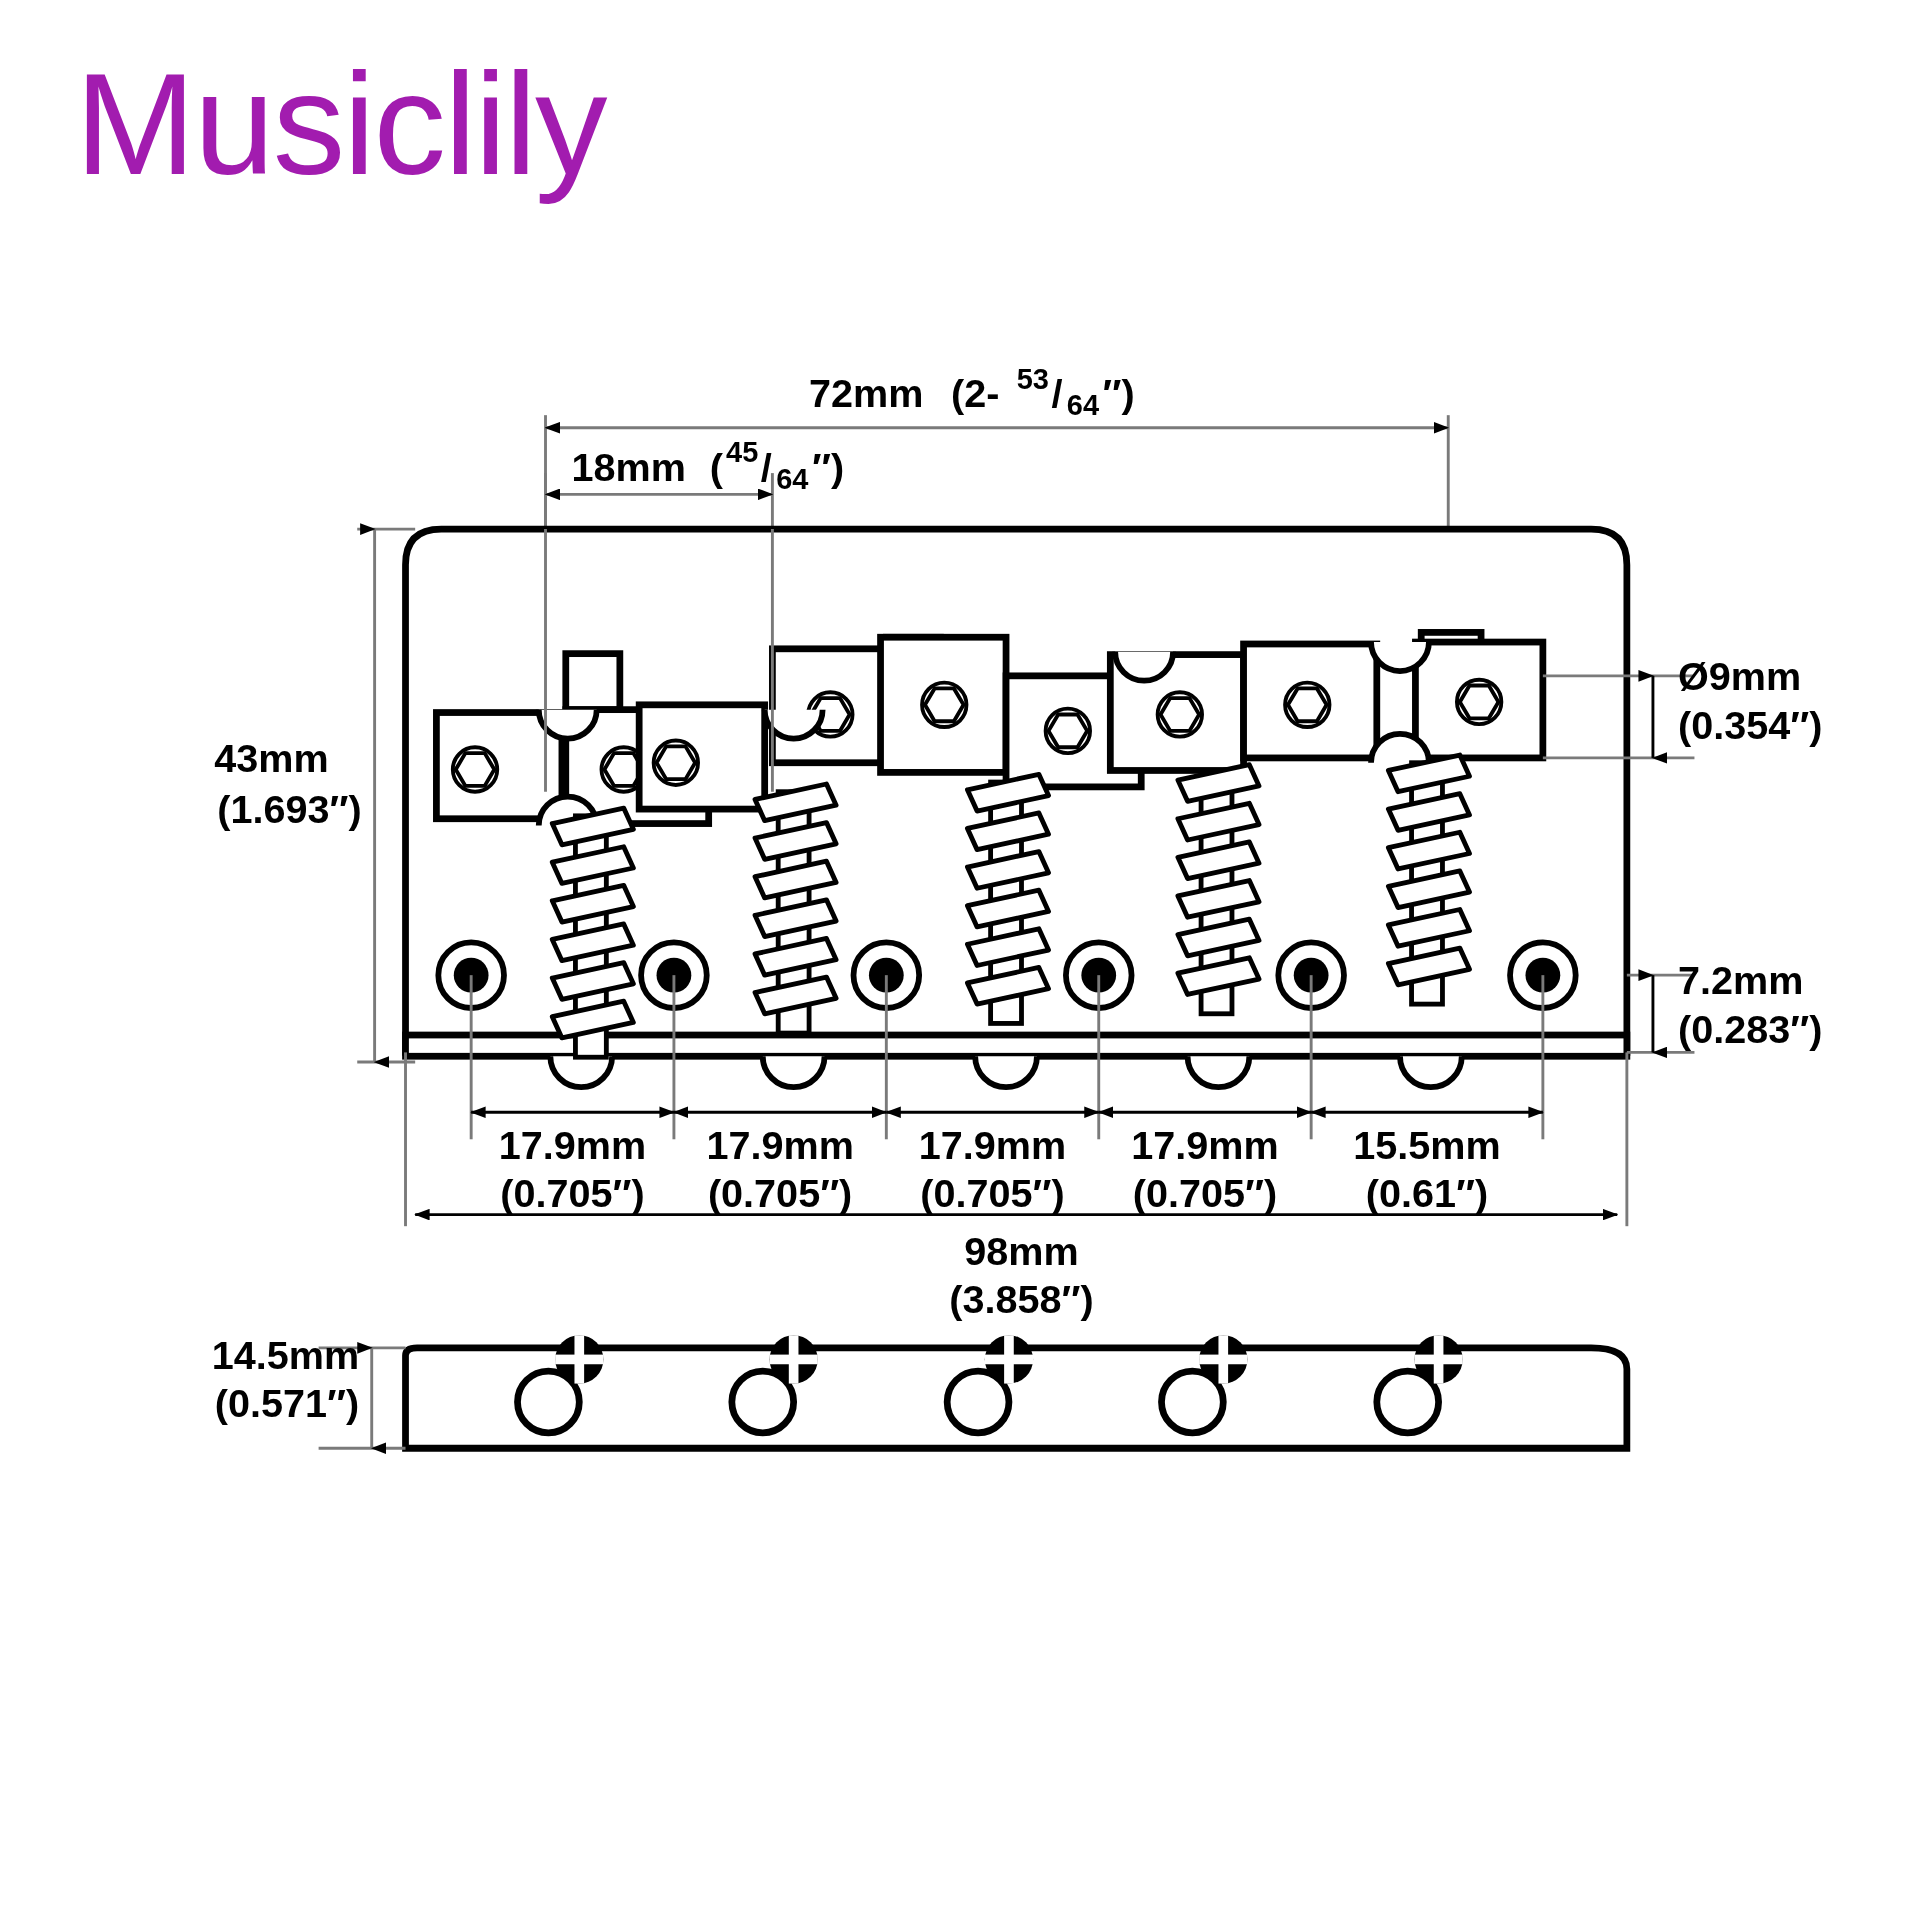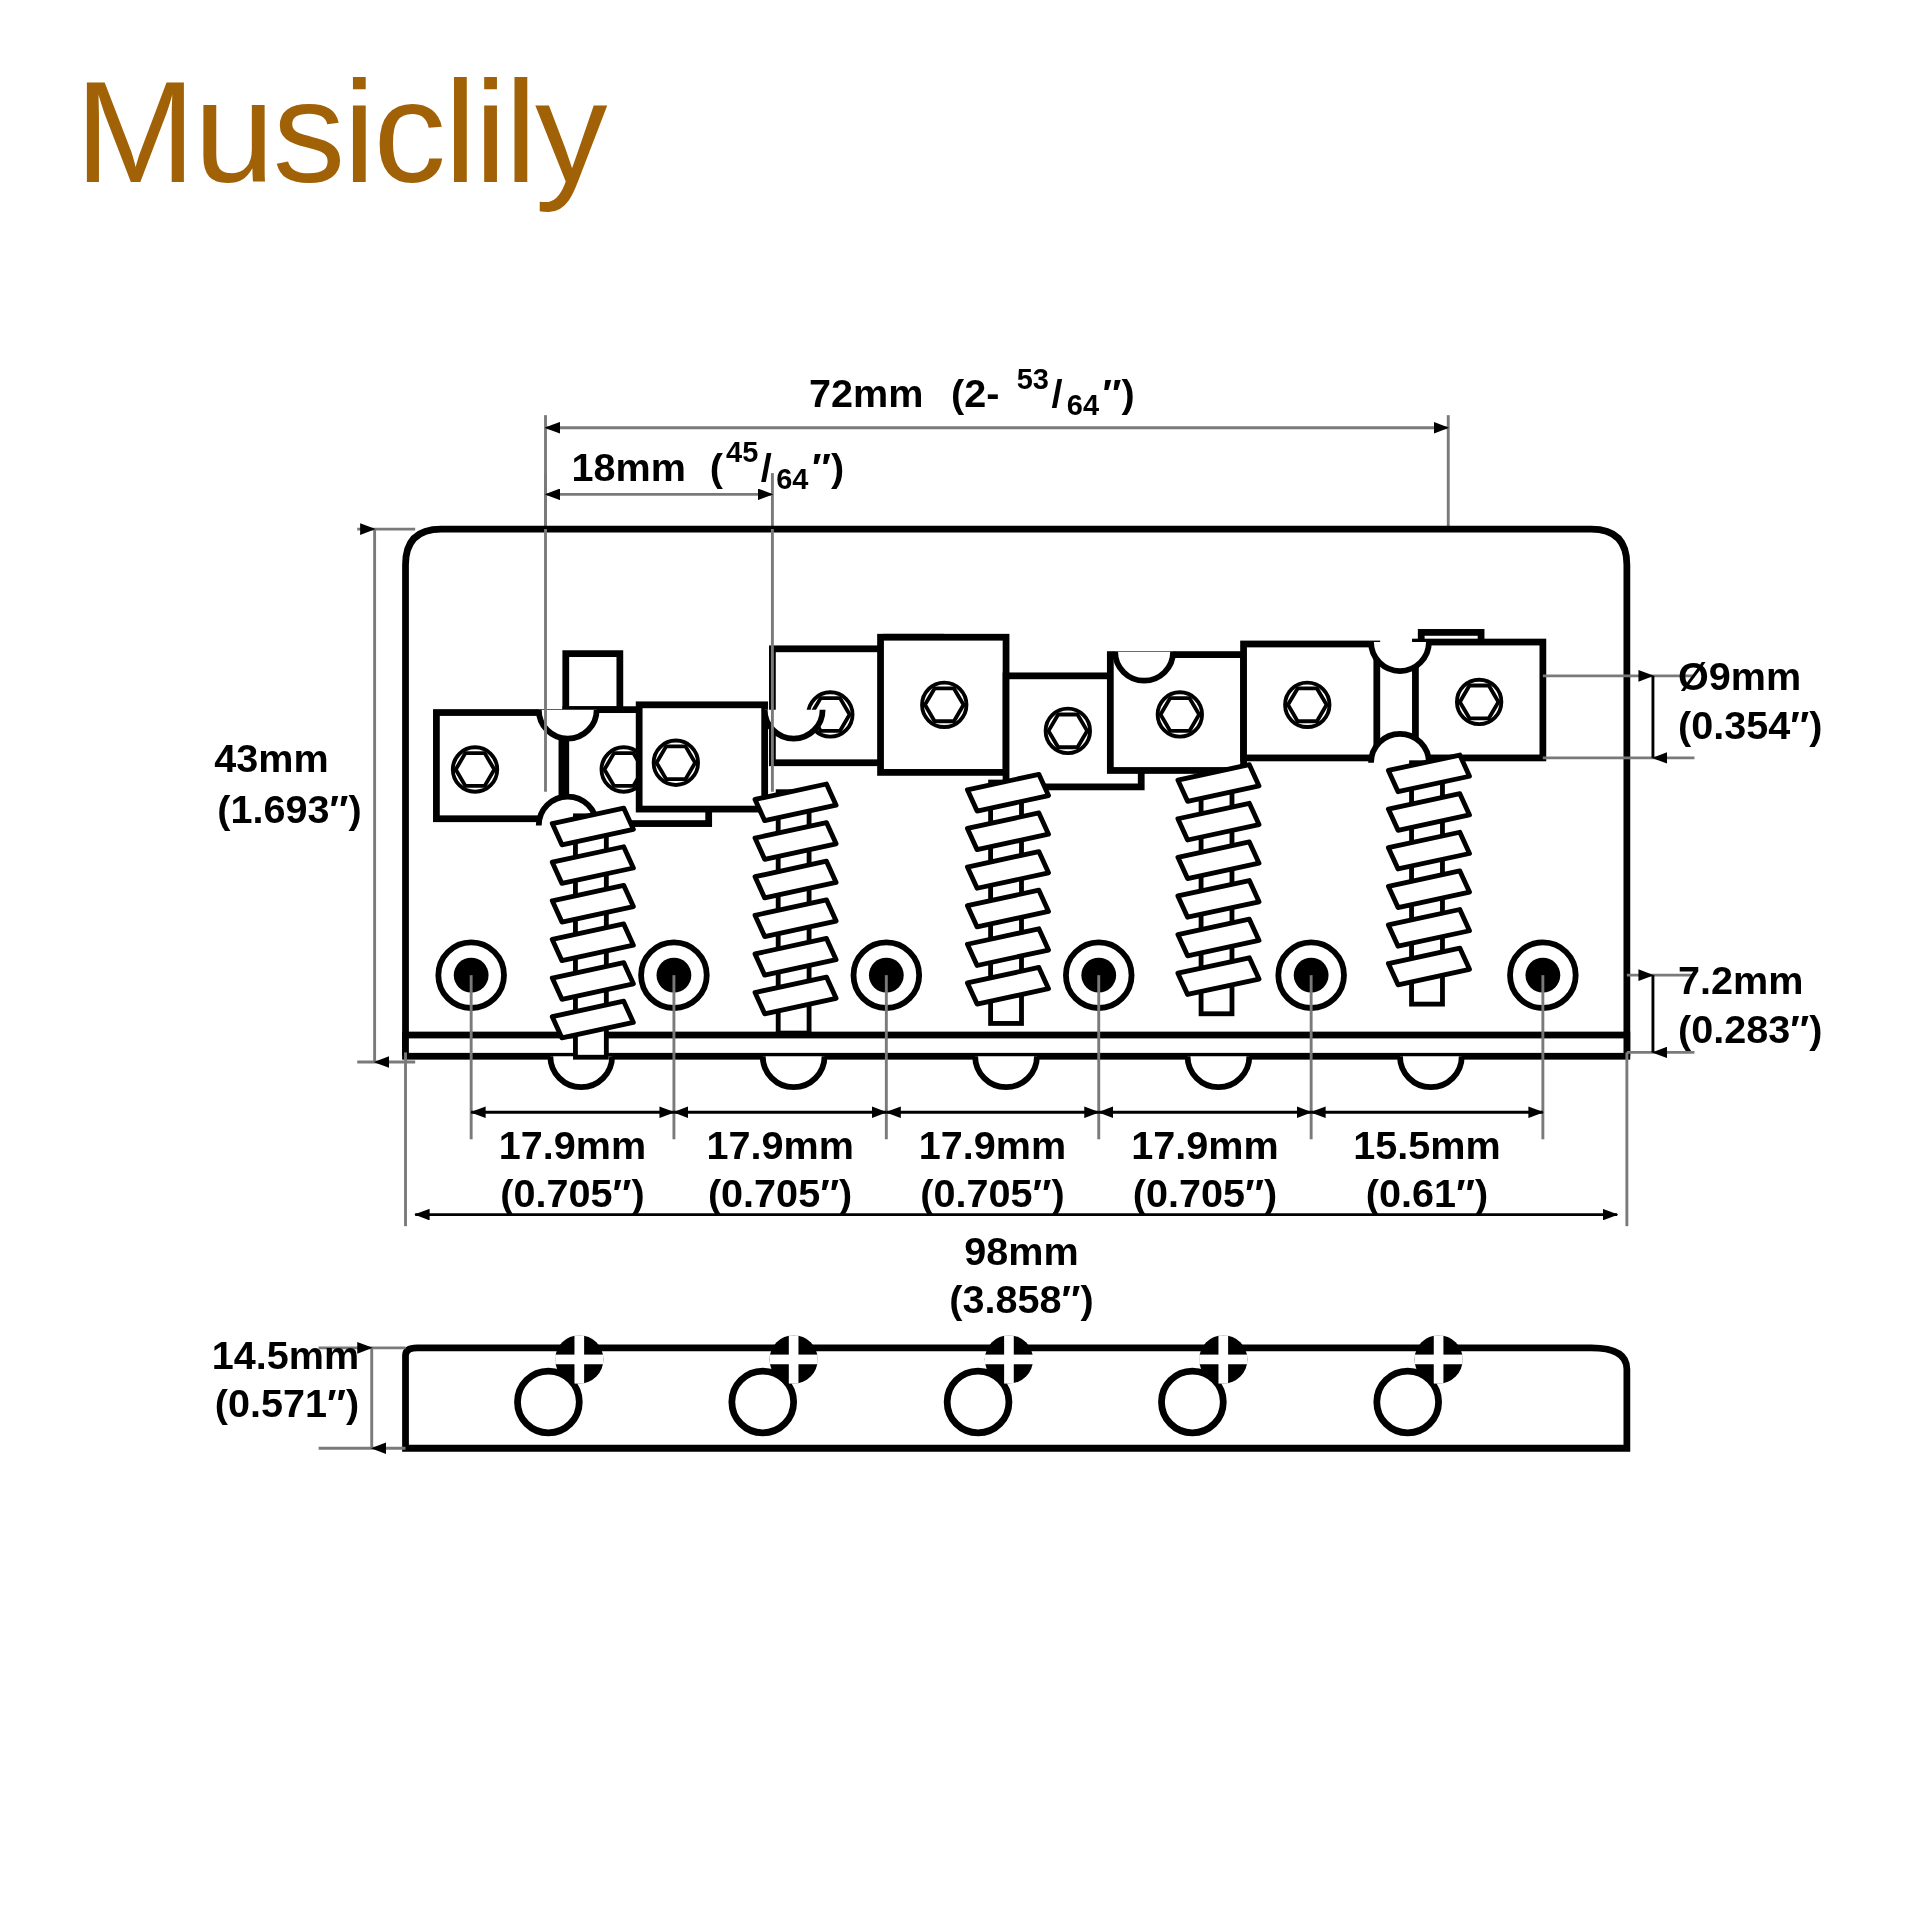--- a/index.html
+++ b/index.html
@@ -1,21 +1,21 @@
 <!DOCTYPE html>
 <html><head>
 <meta charset="utf-8">
 <style>
   html,body{margin:0;padding:0;background:#ffffff;}
   body{width:1931px;height:1931px;font-family:"Liberation Sans",sans-serif;overflow:hidden;}
   #stage{position:relative;width:1931px;height:1931px;background:#fff;}
   .brand{
-    position:absolute;left:75px;top:60px;
+    position:absolute;left:75px;top:52px;
     font-family:"Liberation Sans",sans-serif;
-    font-size:145px;font-weight:400;letter-spacing:-1.9px;color:#a16207;
+    font-size:145px;font-weight:400;letter-spacing:-1.9px;color:#a21caf;
     line-height:1;white-space:nowrap;text-align:center;
   }
   svg.dwg{position:absolute;left:0;top:0;width:1931px;height:1931px;}
   .lbl{
     font-family:"Liberation Sans",sans-serif;
     font-weight:bold;fill:#000;
   }
   .lbl.big{font-size:41px;}
   .lbl.sup{font-size:30px;}
 </style>

